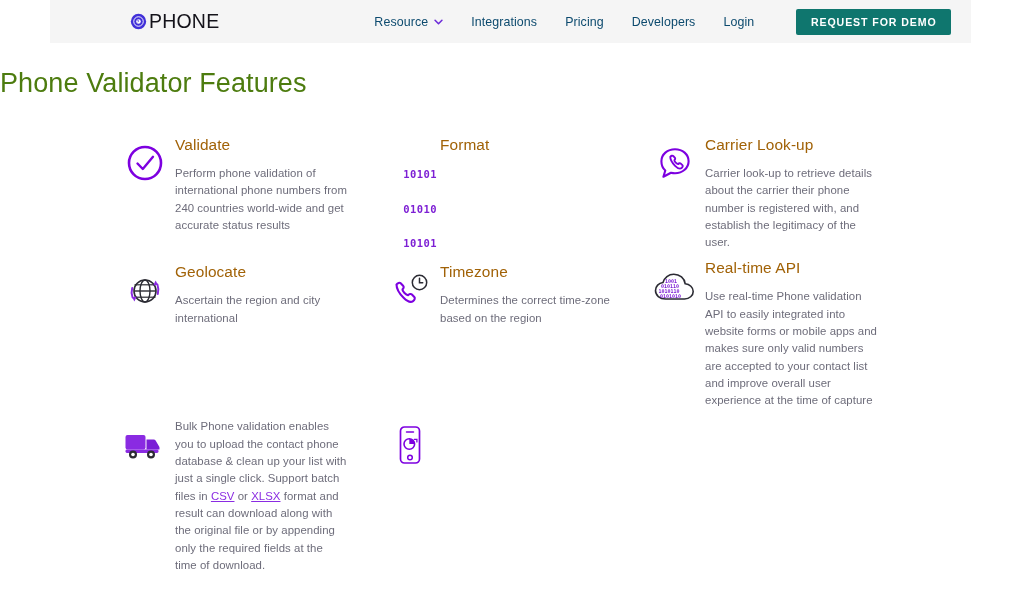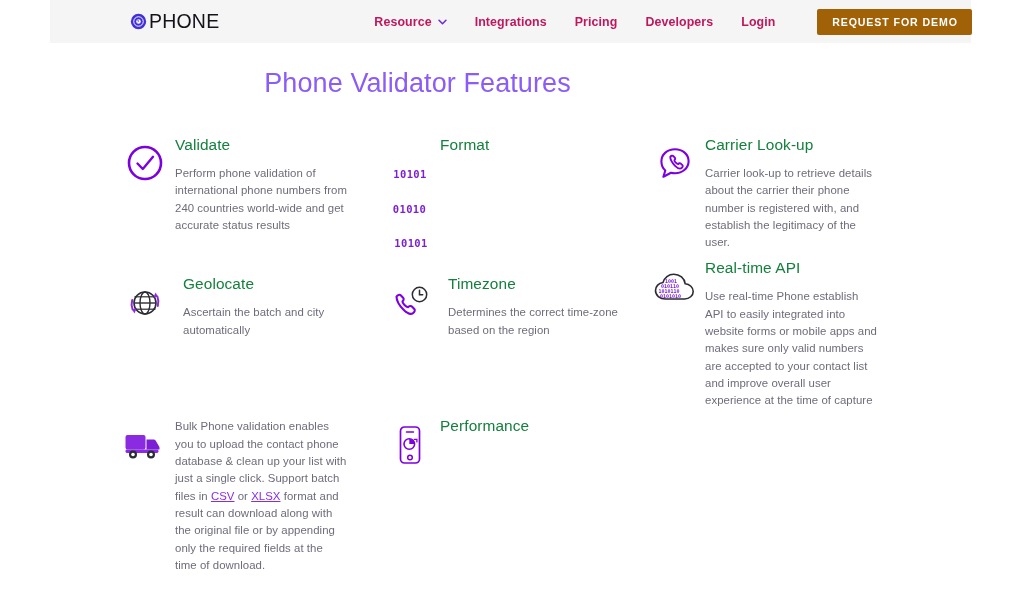--- a/index.html
+++ b/index.html
@@ -47,65 +47,64 @@
     line-height: 1;
   }
   .nav-links {
     display: flex;
     align-items: center;
     margin-left: 141px;
     gap: 0;
   }
   .nav-link {
     font-size: 12.4px;
-    color: #be185d;
+    color: #0c4a6e;
     padding: 0 14px;
     cursor: pointer;
     white-space: nowrap;
     letter-spacing: 0.1px;
-    font-weight: bold;
   }
   .nav-link.has-caret {
     display: flex;
     align-items: center;
     gap: 6px;
   }
   .caret {
     width: 9px;
     height: 6px;
     display: block;
   }
   .cta-btn {
     margin-left: 28px;
     width: 155px;
     height: 26px;
-    background: #a16207;
+    background: #0f766e;
     border: none;
     border-radius: 2px;
     color: #ffffff;
     font-size: 10.6px;
     font-weight: 700;
     letter-spacing: 0.9px;
     font-family: "Liberation Sans", sans-serif;
     cursor: pointer;
     display: flex;
     align-items: center;
     justify-content: center;
   }
 
   
   .page-title {
     position: absolute;
     top: 68px;
     left: 0;
     width: 835px;
-    text-align: center;
+    text-align: left;
     font-size: 27px;
     font-weight: 400;
-    color: #8b5cf6;
+    color: #4d7c0f;
     letter-spacing: 0.1px;
     margin: 0;
   }
 
   
   .features {
     position: absolute;
     top: 136px;
     left: 115px;
     width: 790px;
@@ -129,49 +128,49 @@
     justify-content: center;
     padding-top: 8px;
     box-sizing: border-box;
   }
   .feat-body {
     padding-top: 1px;
     width: 172px;
   }
   .feat-title {
     font-size: 15.4px;
-    color: #15803d;
+    color: #a16207;
     font-weight: 400;
     margin: 0 0 11px 0;
     letter-spacing: 0.1px;
     line-height: 1.1;
   }
   .feat-desc {
     font-size: 11.4px;
     color: #6d6c7a;
     line-height: 17.3px;
     margin: 0;
     letter-spacing: 0.05px;
   }
   .feat-desc a {
     color: #8a2be2;
     text-decoration: underline;
   }
   
-  .row2 { margin-top: 24px; gap: 8px; }
+  .row2 { margin-top: 12px; }
   .row3 { margin-top: 8px; }
 
   
   .binary-icon {
     font-family: "DejaVu Sans Mono", monospace;
     color: #7d1fd4;
     font-size: 10.5px;
     line-height: 11.5px;
     letter-spacing: 0.4px;
-    text-align: center;
+    text-align: right;
     white-space: pre;
     font-weight: 700;
   }
   .binary-icon div:nth-child(2) { margin-left: -1px; }
   .binary-icon div:nth-child(3) { margin-left: 2px; }
 </style>
 </head>
 <body>
 
 <div class="navbar">
@@ -257,21 +256,21 @@
         <path d="M9.5 13.8h21" stroke="#2b2b33" stroke-width="1.2" fill="none"></path>
         <path d="M9.5 26.2h21" stroke="#2b2b33" stroke-width="1.2" fill="none"></path>
         <path d="M32.4 13.5a15 15 0 0 1 .4 9.5" fill="none" stroke="#8a2be2" stroke-width="2" stroke-linecap="round"></path>
         <path d="M7.6 26.5a15 15 0 0 1-.4-9.5" fill="none" stroke="#8a2be2" stroke-width="2" stroke-linecap="round"></path>
         <path d="M30.6 9.6l2.3 4.2-4.6.6" fill="#8a2be2"></path>
         <path d="M9.4 30.4l-2.3-4.2 4.6-.6" fill="#8a2be2"></path>
       </svg>
     </div>
     <div class="feat-body">
       <h3 class="feat-title">Geolocate</h3>
-      <p class="feat-desc">Ascertain the batch and city automatically</p>
+      <p class="feat-desc">Ascertain the region and city international</p>
     </div>
   </div>
 
   <div class="feature row2">
     <div class="feat-icon">
       <svg width="42" height="40" viewBox="0 0 42 40" xmlns="http://www.w3.org/2000/svg">
         <path d="M7.5 13.5c1.1-1.6 3.2-2.2 4.2-1.2l2.4 2.4c1 1 .6 2.7-.6 3.7-.4 1.9 3.8 6.1 5.7 5.7 1-1.1 2.7-1.6 3.7-.6l2.4 2.4c1 1 .4 3.1-1.2 4.2-2.2 1.6-5.3.9-9.5-3.3-4.2-4.2-7.1-8.8-7.1-13.3z" fill="none" stroke="#7d00e0" stroke-width="2.1" stroke-linejoin="round"></path>
         <circle cx="30.5" cy="11.5" r="7.2" fill="none" stroke="#2b2b33" stroke-width="1.5"></circle>
         <path d="M30.5 7.3v4.4h3.2" fill="none" stroke="#2b2b33" stroke-width="1.5" stroke-linecap="round"></path>
       </svg>
@@ -288,21 +287,21 @@
       <svg width="44" height="32" viewBox="0 0 44 32" xmlns="http://www.w3.org/2000/svg">
         <path d="M12.5 28C6.7 28 2.5 24.3 2.5 19.6c0-4.2 3.2-7.6 7.5-8.1C11.3 6.6 15.6 3.2 20.8 3.2c5.9 0 10.8 4.2 11.4 9.6 4.5.3 8 3.6 8 7.6 0 4.2-3.8 7.6-8.6 7.6H12.5z" fill="#ffffff" stroke="#2b2b33" stroke-width="1.6" stroke-linejoin="round"></path>
         <text x="12" y="12.4" font-family="DejaVu Sans Mono, monospace" font-size="5" font-weight="700" fill="#7d1fd4">1001</text>
         <text x="8" y="17.2" font-family="DejaVu Sans Mono, monospace" font-size="5" font-weight="700" fill="#7d1fd4">010110</text>
         <text x="5.5" y="22" font-family="DejaVu Sans Mono, monospace" font-size="5" font-weight="700" fill="#7d1fd4">1010110</text>
         <text x="7" y="26.6" font-family="DejaVu Sans Mono, monospace" font-size="5" font-weight="700" fill="#7d1fd4">0101010</text>
       </svg>
     </div>
     <div class="feat-body">
       <h3 class="feat-title">Real-time API</h3>
-      <p class="feat-desc">Use real-time Phone establish API to easily integrated into website forms or mobile apps and makes sure only valid numbers are accepted to your contact list and improve overall user experience at the time of capture</p>
+      <p class="feat-desc">Use real-time Phone validation API to easily integrated into website forms or mobile apps and makes sure only valid numbers are accepted to your contact list and improve overall user experience at the time of capture</p>
     </div>
   </div>
 
   <div class="feature row3">
     <div class="feat-icon" style="padding-top:14px;">
       <svg width="42" height="30" viewBox="0 0 42 30" xmlns="http://www.w3.org/2000/svg">
         <rect x="1.5" y="4" width="20" height="14.5" rx="2" fill="#8a2be2"></rect>
         <path d="M22.5 8.5h7.2c.8 0 1.5.4 1.9 1.1l3.4 5.6c.3.5.5 1 .5 1.6v1.7H22.5z" fill="#7a1fd6"></path>
         <rect x="1.5" y="18.5" width="33" height="3.4" rx="1.4" fill="#8a2be2"></rect>
         <circle cx="9" cy="23.5" r="4" fill="#2b2b33"></circle>
@@ -321,17 +320,16 @@
       <svg width="28" height="40" viewBox="0 0 28 40" xmlns="http://www.w3.org/2000/svg">
         <rect x="4.5" y="2" width="19" height="36" rx="4" fill="none" stroke="#7d00e0" stroke-width="1.7"></rect>
         <line x1="10.5" y1="7" x2="17.5" y2="7" stroke="#7d00e0" stroke-width="1.5" stroke-linecap="round"></line>
         <circle cx="14" cy="32.5" r="2.3" fill="none" stroke="#7d00e0" stroke-width="1.5"></circle>
         <circle cx="13.3" cy="19" r="5.3" fill="none" stroke="#7d00e0" stroke-width="1.6"></circle>
         <path d="M13.3 19 L13.3 13.7 A5.3 5.3 0 0 1 18.6 19 Z" fill="#7d00e0"></path>
         <path d="M18.3 14.3h2.6v2.6" fill="none" stroke="#7d00e0" stroke-width="1.3" stroke-linecap="round"></path>
       </svg>
     </div>
     <div class="feat-body">
-      <h3 class="feat-title">Performance</h3>
     </div>
   </div>
 
 </div>
 
 </body></html>

